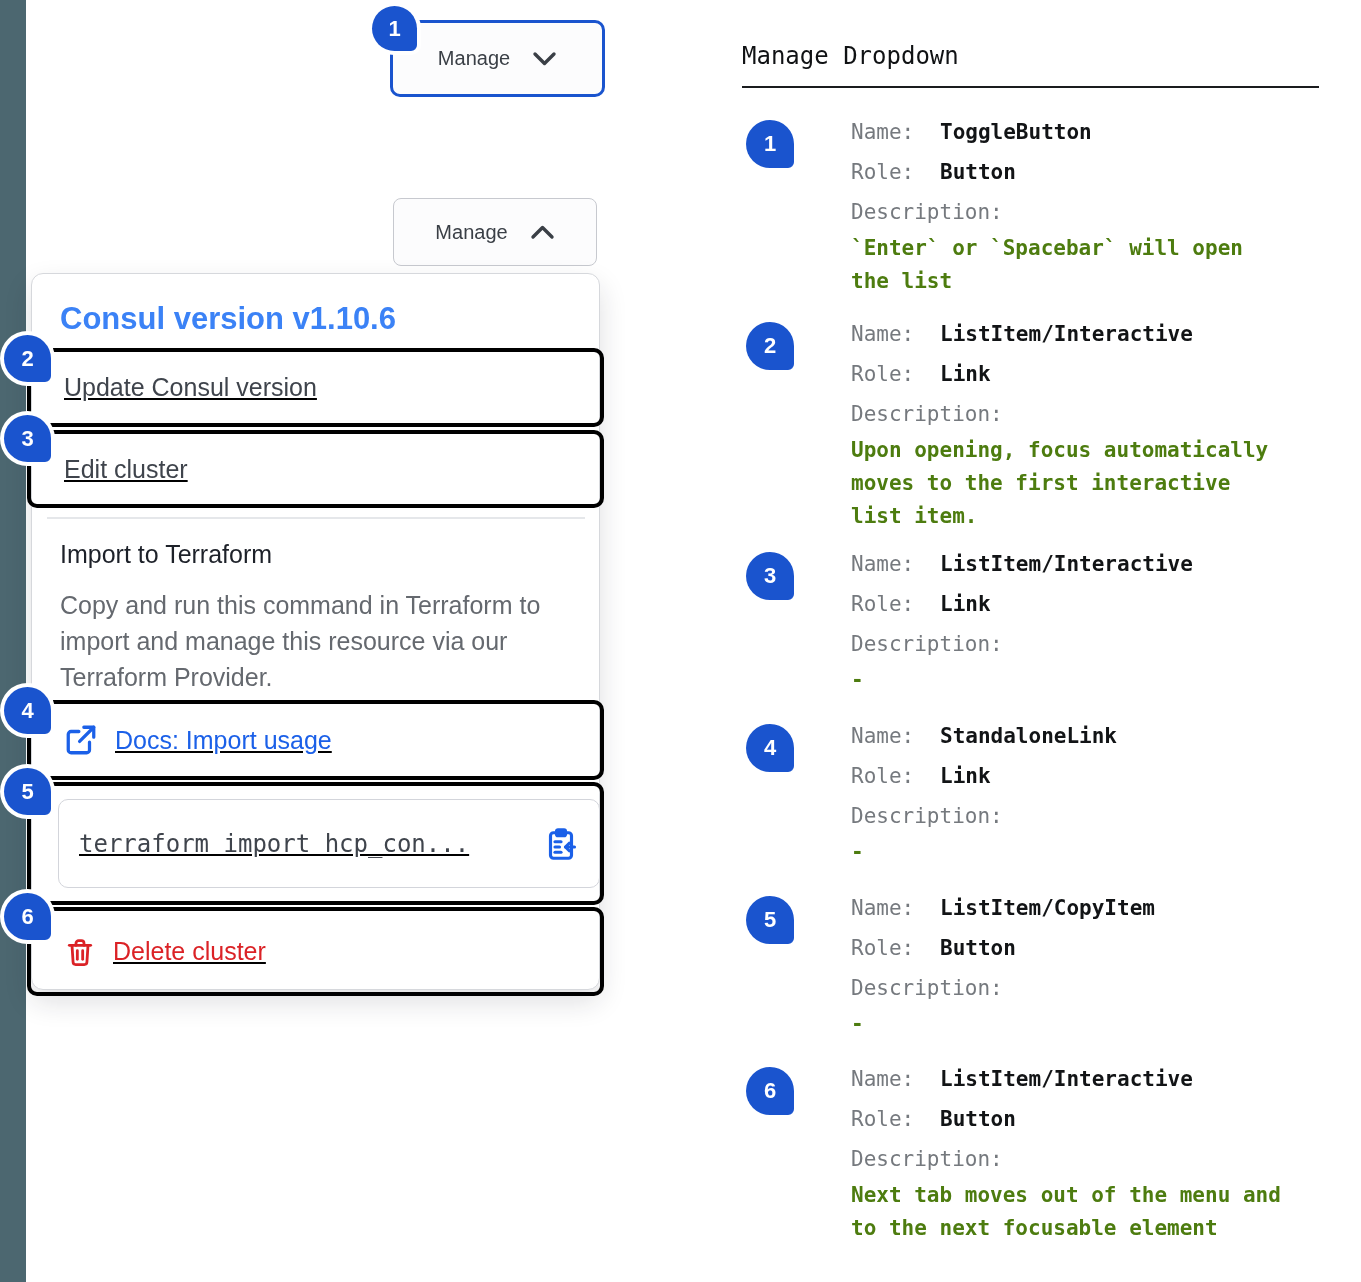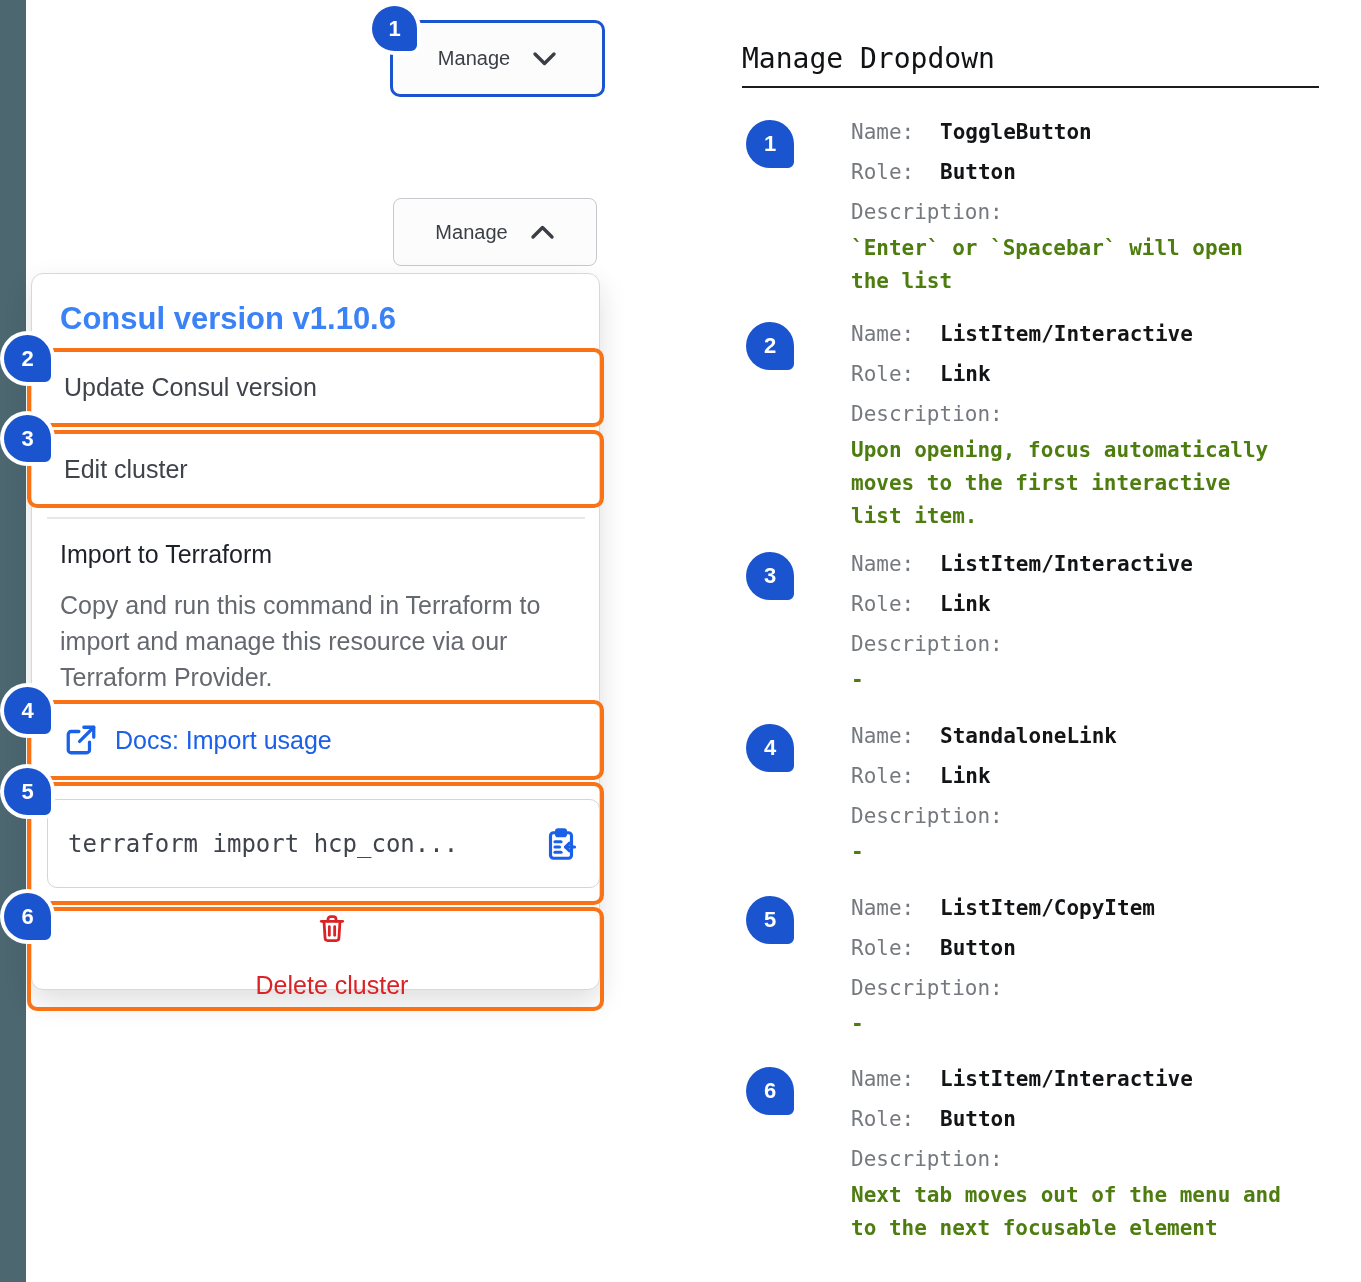--- a/index.html
+++ b/index.html
@@ -26,52 +26,52 @@
     box-shadow:0 12px 28px rgba(25,30,45,0.14); }
   .version-header { position:absolute; left:60px; top:303px; font-size:31px; font-weight:bold;
     color:#3b82f6; line-height:32px; }
   .divider { position:absolute; left:47px; top:517px; width:538px; height:2px; background:#E5E7EA; }
   .import-header { position:absolute; left:60px; top:538px; font-size:25px; font-weight:normal;
     color:#1D2129; line-height:32px; }
   .import-desc { position:absolute; left:60px; top:587px; width:512px; font-size:25px;
     line-height:36px; color:#65696F; }
 
   
-  .ann-box { position:absolute; left:27px; width:577px; border:4px solid #f97316;
-    border-radius:10px; display:flex; align-items:center; background:transparent; }
+  .ann-box { position:absolute; left:27px; width:577px; border:4px solid #000000;
+    border-radius:10px; display:flex; align-items:center; background:transparent;text-decoration:underline; }
   .box-2 { top:348px; height:79px; }
   .box-3 { top:430px; height:78px; }
   .box-4 { top:700px; height:80px; gap:17px; padding-left:33px; }
   .box-5 { top:782px; height:123px; }
-  .box-6 { top:907px; height:104px; gap:26px; padding-left:33px;flex-direction:column; }
+  .box-6 { top:907px; height:89px; gap:17px; padding-left:33px; }
   .menu-label { padding-left:33px; font-size:25px; color:#3F444C; }
   .docs-label { font-size:25px; color:#1B60E8; font-weight:500; }
   .delete-label { font-size:25px; color:#DB2226; font-weight:500; }
 
-  .code-field { margin-left:16px; width:554px; height:89px; border:1.5px solid #D3D5DB;
+  .code-field { margin-left:27px; width:554px; height:89px; border:1.5px solid #D3D5DB;
     border-radius:10px; background:#fff; display:flex; align-items:center;
     justify-content:space-between; padding:0 20px 0 20px; }
   .code-text { font-family:"DejaVu Sans Mono","Liberation Mono",monospace;
     font-size:24px; color:#3F444C; }
 
   
   .badge { position:absolute; width:47px; height:47px; background:#1A54CE;
     border-radius:50% 50% 6px 50%; color:#fff; display:flex; align-items:center;
     justify-content:center; font-size:22px; font-weight:bold; z-index:5;
     font-family:"Liberation Sans",sans-serif; }
   .ring { box-shadow:0 0 0 4px #FFF; }
   .badge-1 { left:372px; top:6px; width:45px; height:45px; }
   .badge-2 { left:4px; top:335px; }
   .badge-3 { left:4px; top:415px; }
   .badge-4 { left:4px; top:687px; }
   .badge-5 { left:4px; top:768px; }
   .badge-6 { left:4px; top:893px; }
 
   
-  .legend-title { position:absolute; left:742px; top:42px; font-size:28px; color:#101214;
+  .legend-title { position:absolute; left:742px; top:42px; font-size:24px; color:#101214;
     font-family:"DejaVu Sans Mono","Liberation Mono",monospace; }
   .legend-hr { position:absolute; left:742px; top:86px; width:577px; height:2px; background:#1A1C1E; }
   .legend-item { position:absolute; left:746px; width:575px;
     font-family:"DejaVu Sans Mono","Liberation Mono",monospace; }
   .li-1 { top:112px; } .li-2 { top:314px; } .li-3 { top:544px; }
   .li-4 { top:716px; } .li-5 { top:888px; } .li-6 { top:1059px; }
   .legend-badge { left:0; top:8px; width:48px; height:48px; position:absolute; }
   .rows { margin-left:105px; }
   .row { font-size:21px; line-height:40px; white-space:pre; }
   .lbl { color:#75797E; display:inline-block; min-width:89px; }

